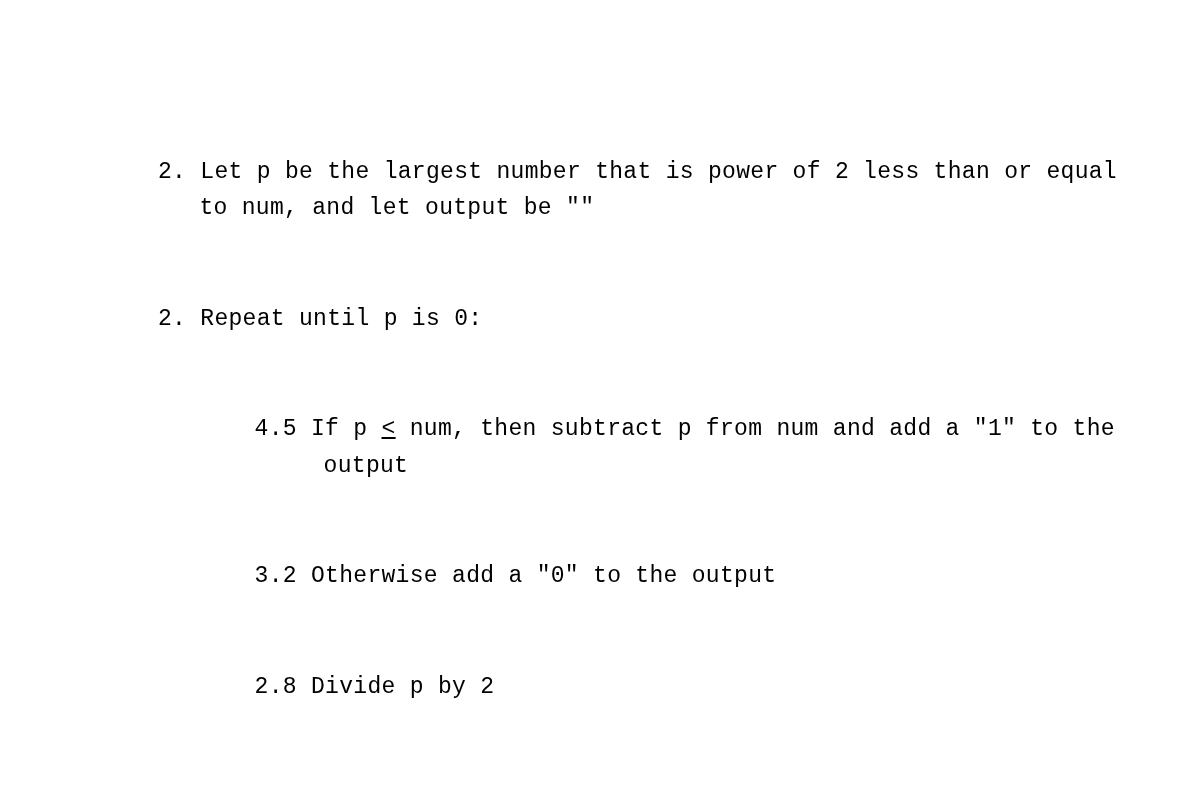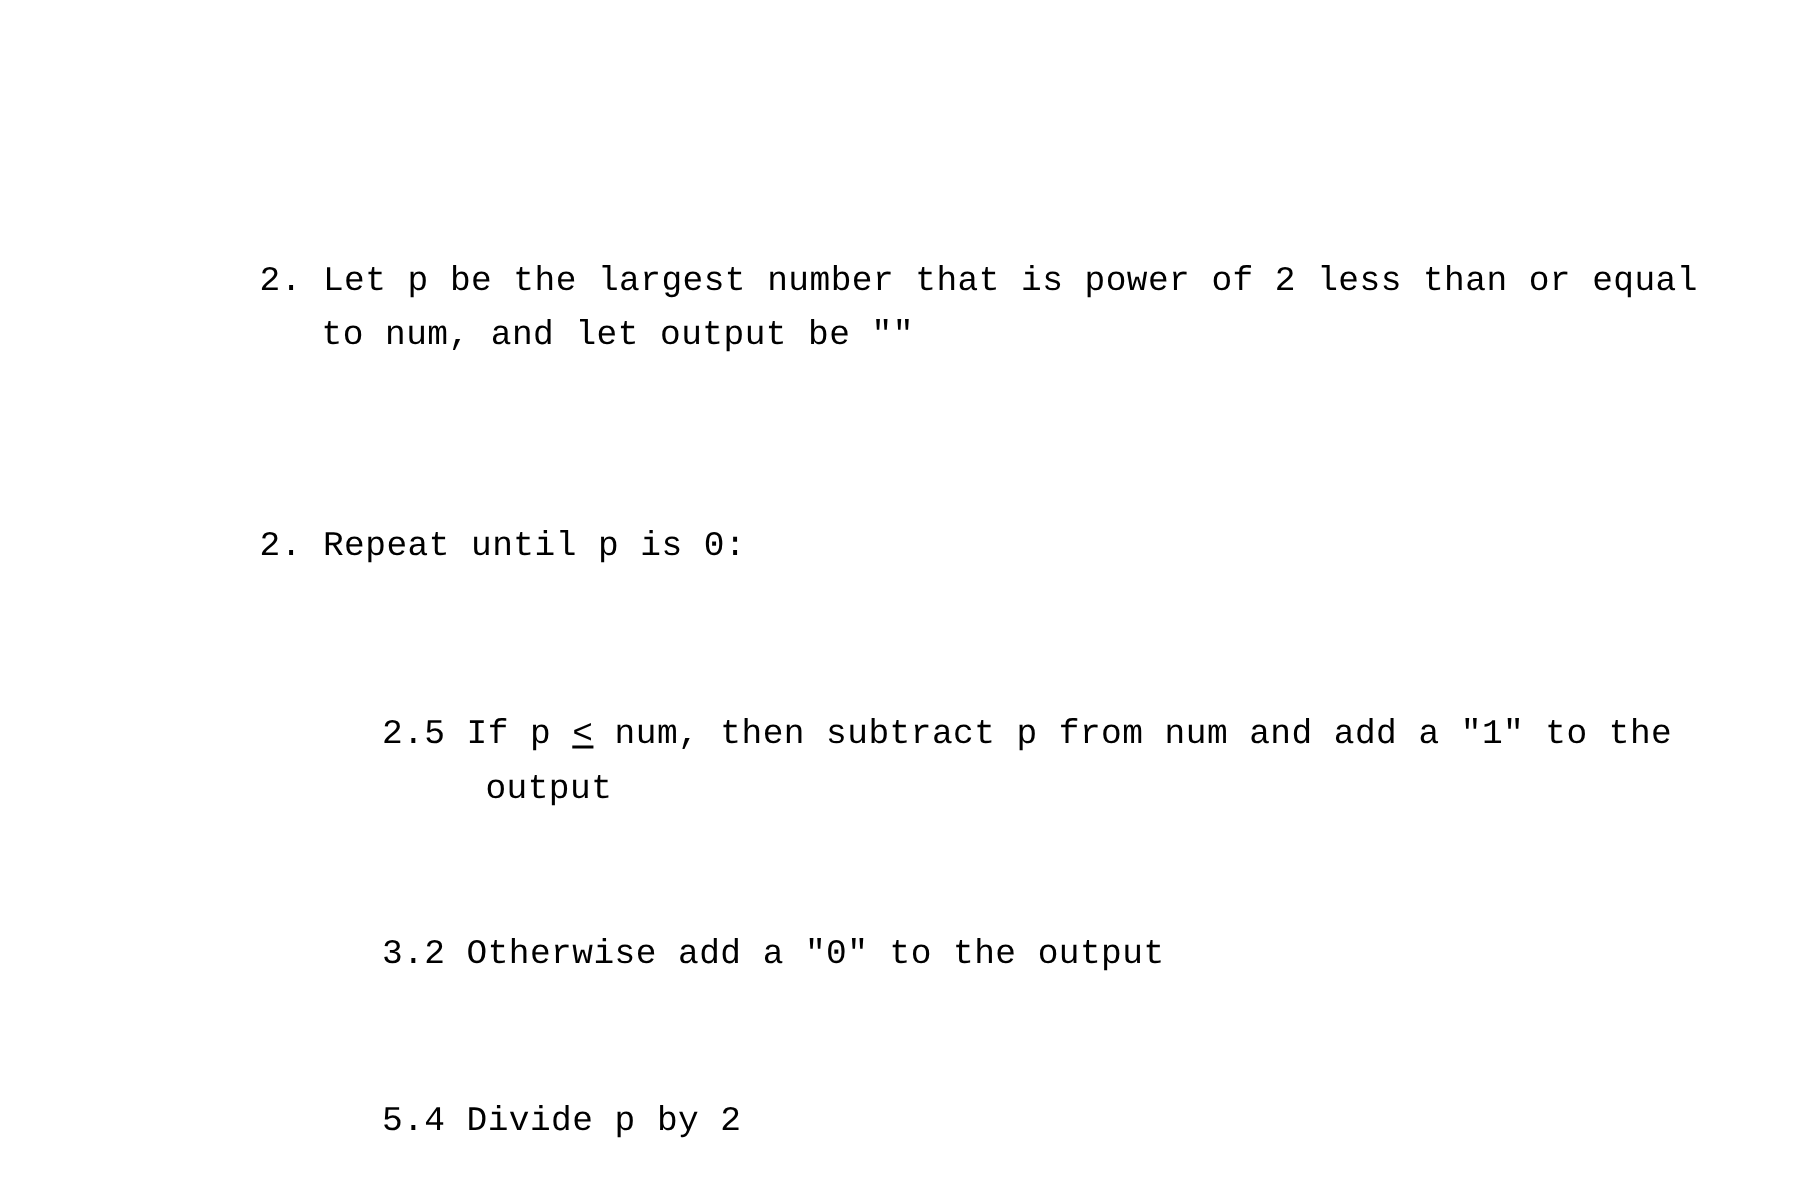--- a/index.html
+++ b/index.html
@@ -26,35 +26,35 @@
     margin-left: 54px;
     white-space: pre;
     line-height: 1.6;
   }
   .algo div {
     white-space: normal;
   }
   .step {
     padding-left: 1.8em;
     text-indent: -1.8em;
-    margin: 15px;
+    margin: 0;
   }
   .substep {
     padding-left: 7.2em;
     text-indent: -3.0em;
     margin: 0;
   }
   .underline-le {
     text-decoration: underline;
     text-underline-offset: 2px;
   }
 </style>
 </head>
 <body>
 
 <div class="algo mono">
   <div class="step">2. Let p be the largest number that is power of 2 less than or equal to num, and let output be ""</div>
   <div class="step">2. Repeat until p is 0:</div>
-  <div class="substep"><span>2.5  If p </span><span class="underline-le">&lt;</span><span> num, then subtract p from num and add a "1" to the output</span></div>
+  <div class="substep"><span>4.5  If p </span><span class="underline-le">&lt;</span><span> num, then subtract p from num and add a "1" to the output</span></div>
   <div class="substep">3.2  Otherwise add a "0" to the output</div>
-  <div class="substep">5.4  Divide p by 2</div>
+  <div class="substep">2.8  Divide p by 2</div>
   <div class="step">4. Return output</div>
 </div>
 
 </body></html>

